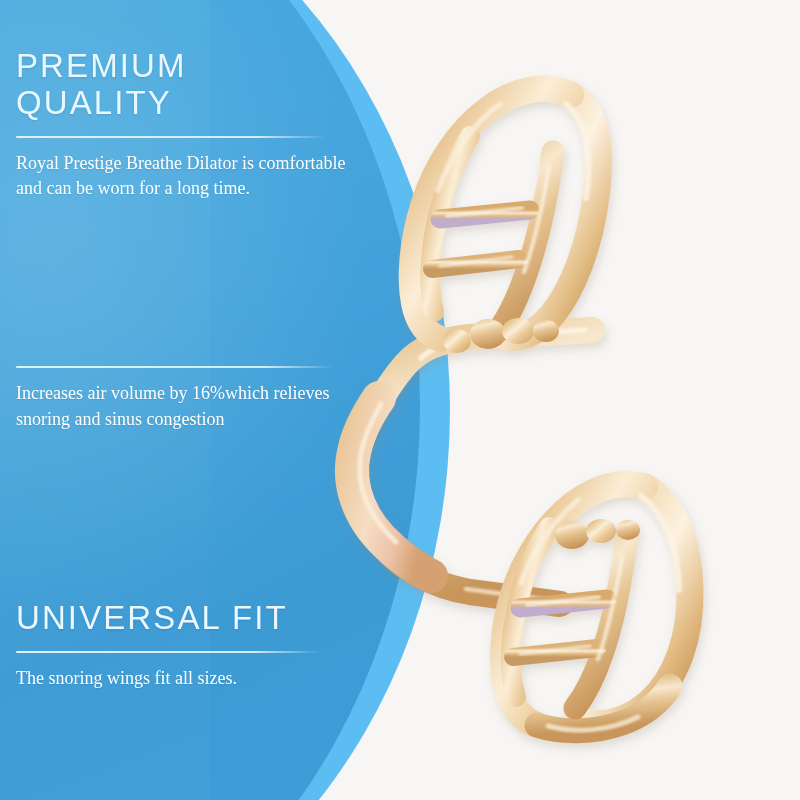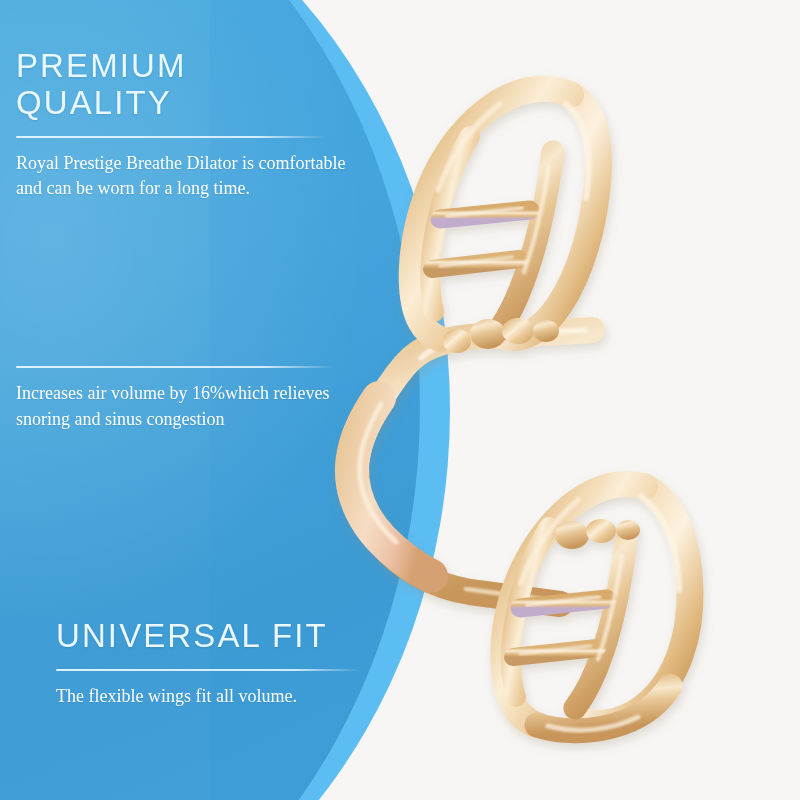--- a/index.html
+++ b/index.html
@@ -39,21 +39,21 @@
     background:radial-gradient(120% 80% at 12% 30%, rgba(255,255,255,.13) 0%, rgba(255,255,255,0) 62%);
     pointer-events:none;
   }
 
   
   .content{position:absolute;left:0;top:0;width:400px;height:800px;}
 
   .block{position:absolute;left:16px;width:372px;}
   .block-1{top:48px;}
   .block-2{top:352px;}
-  .block-3{top:618px;margin-left:40px;}
+  .block-3{top:600px;}
 
   .heading{
     color:#e9f7fe;
     font-family:"Liberation Sans",sans-serif;
     font-weight:400;
     font-size:33px;
     line-height:1.12;
     letter-spacing:2.1px;
     text-transform:uppercase;
     text-shadow:0 1px 2px rgba(20,80,120,.18);
@@ -239,17 +239,17 @@
     </section>
 
     <section class="block block-2">
       <div class="rule r2"></div>
       <p class="body">Increases air volume by 16%which relieves snoring and sinus congestion</p>
     </section>
 
     <section class="block block-3">
       <h2 class="heading">UNIVERSAL FIT</h2>
       <div class="rule r3"></div>
-      <p class="body">The flexible wings fit all volume.</p>
+      <p class="body">The snoring wings fit all sizes.</p>
     </section>
 
   </div>
 </div>
 
 </body></html>

